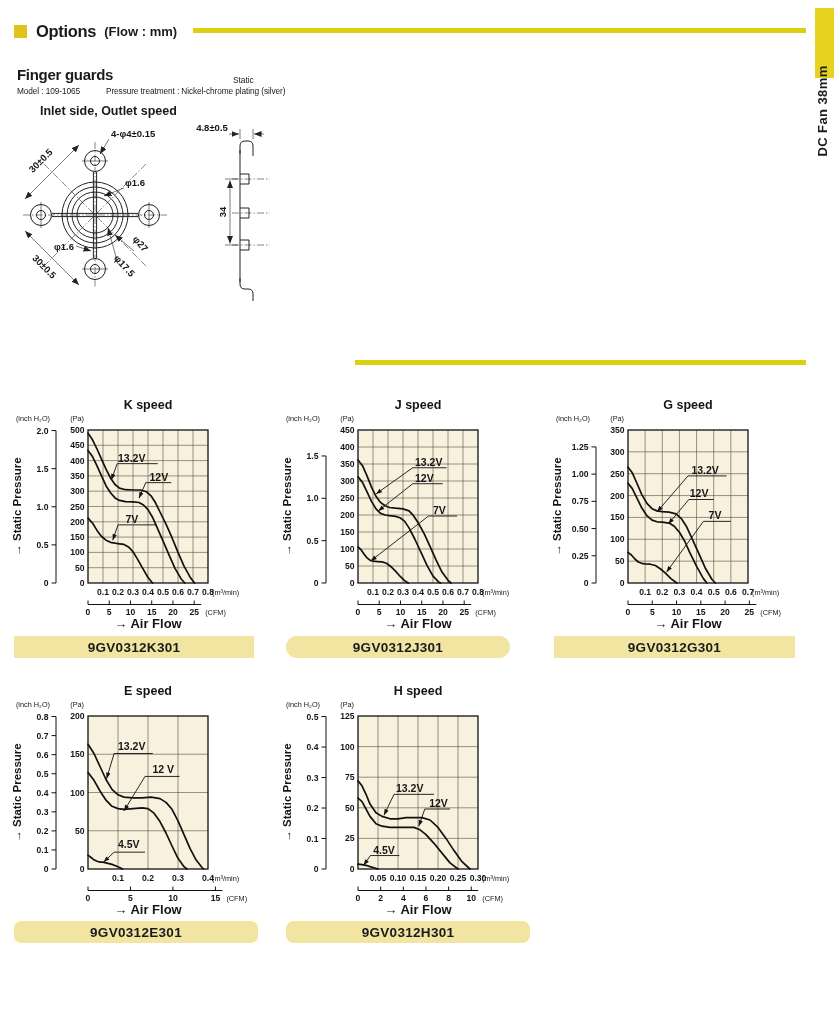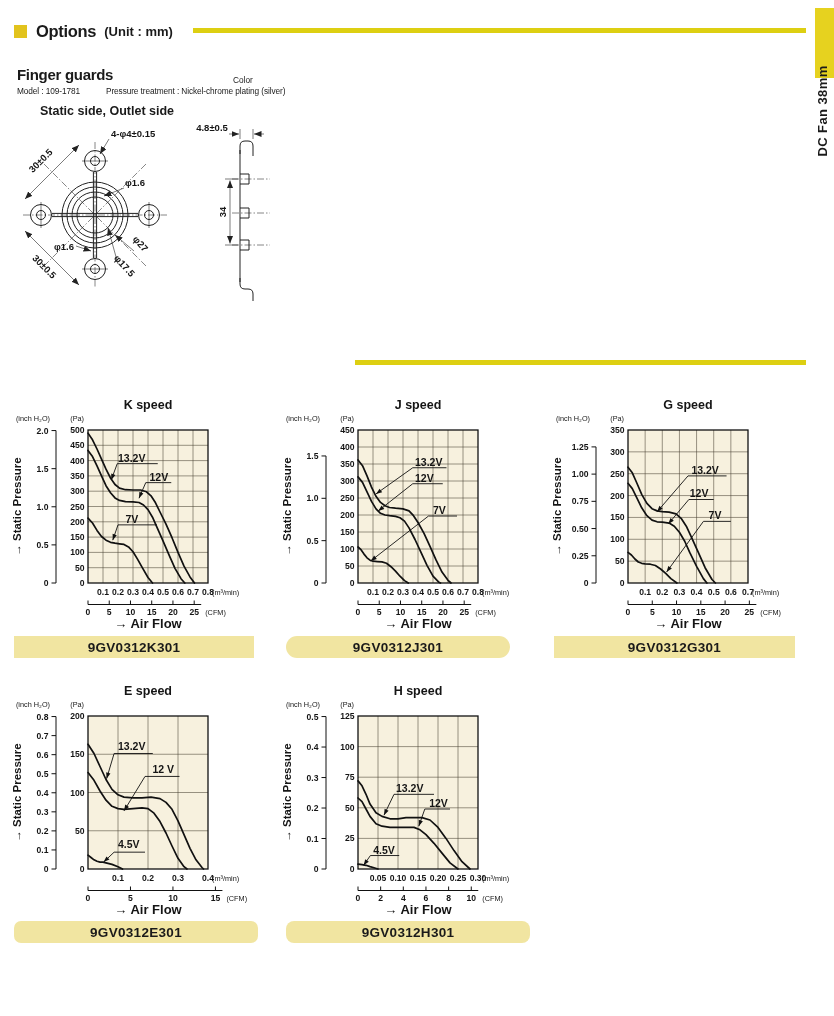--- a/index.html
+++ b/index.html
@@ -47,33 +47,33 @@
              justify-content:center;font-weight:bold;font-size:13.5px;letter-spacing:0.3px;}
 </style>
 </head>
 <body>
 
 <div id="page">
 
   <div class="sec-head" style="left:14px;top:22px;">
     <span class="sq"></span>
     <span class="sec-title">Options</span>
-    <span class="sec-unit">(Unit : mm)</span>
+    <span class="sec-unit">(Flow : mm)</span>
   </div>
   <div class="hline" style="left:193px;top:28px;width:613px;"></div>
 
   <div class="tab-block"></div>
   <div class="tab-text">DC Fan 38mm</div>
 
   <div class="fg-head">Finger guards</div>
-  <div class="fg-color">Color</div>
+  <div class="fg-color">Static</div>
   <div class="fg-line">
-    <span>Model : 109-1781</span><span class="gap"></span><span>Pressure treatment : Nickel-chrome plating (silver)</span>
-  </div>
-  <div class="fg-sides">Static side, Outlet side</div>
+    <span>Model : 109-1065</span><span class="gap"></span><span>Pressure treatment : Nickel-chrome plating (silver)</span>
+  </div>
+  <div class="fg-sides">Inlet side, Outlet speed</div>
 
   <svg class="drawing" width="265" height="185" viewBox="0 0 265 185">
     <defs>
       <marker id="ar" markerWidth="9" markerHeight="8" refX="7.5" refY="3" orient="auto" markerUnits="userSpaceOnUse">
         <path d="M0,0 L7.5,3 L0,6 z" fill="#222"></path>
       </marker>
       <marker id="arS" markerWidth="9" markerHeight="8" refX="7.5" refY="3" orient="auto-start-reverse" markerUnits="userSpaceOnUse">
         <path d="M0,0 L7.5,3 L0,6 z" fill="#222"></path>
       </marker>
     </defs>

